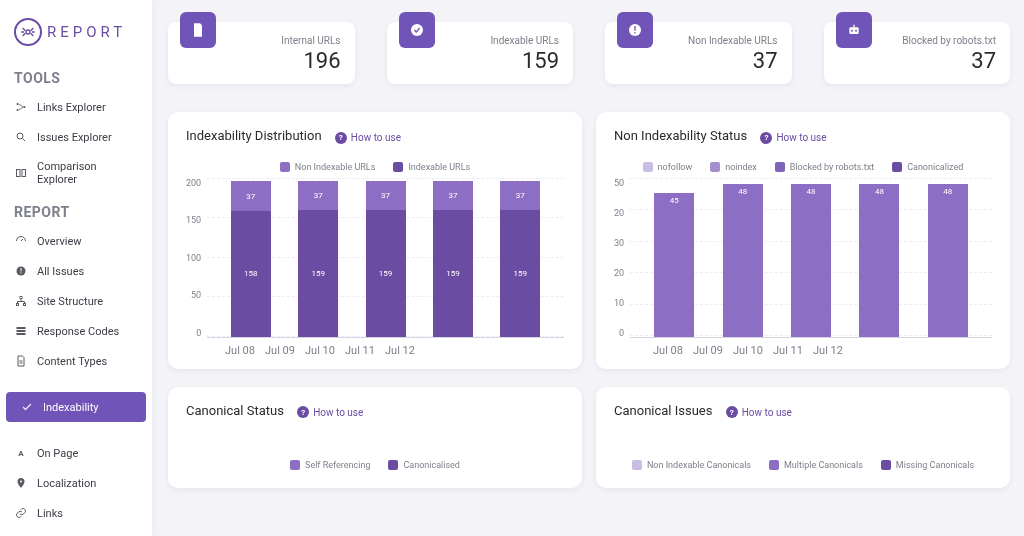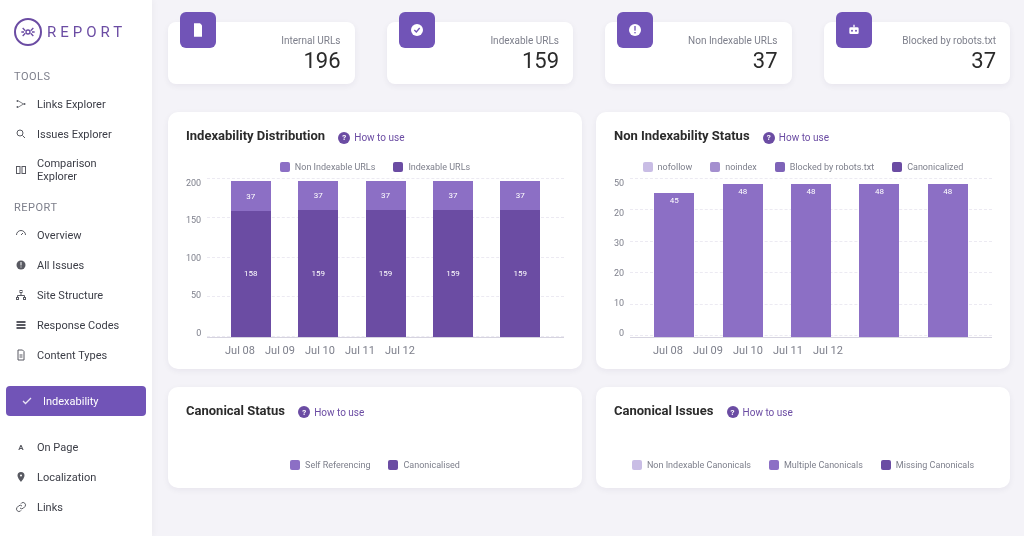--- a/index.html
+++ b/index.html
@@ -12,37 +12,37 @@
   --muted:#7d7f8b;
 }
 *{box-sizing:border-box;font-family:-apple-system,BlinkMacSystemFont,"Segoe UI",Roboto,Arial,sans-serif}
 html,body{margin:0;height:100%;background:var(--bg);color:var(--text);font-size:13px}
 .app{display:flex;min-height:100vh}
 
 .sidebar{width:152px;background:var(--white);padding:14px 0 0 0;flex:0 0 152px;box-shadow:2px 0 6px rgba(0,0,0,.03)}
 .logo{display:flex;align-items:center;gap:5px;padding:4px 14px 14px}
 .logo-mark{width:28px;height:28px;border:2px solid var(--purple);border-radius:50%;display:flex;align-items:center;justify-content:center;color:var(--purple)}
 .logo-text{font-size:15px;letter-spacing:4px;color:var(--purple);font-weight:400}
-.sec-label{font-size:11px;color:var(--muted);font-weight:400;letter-spacing:.5px;padding:10px 14px 6px}
+.sec-label{font-size:14px;color:var(--muted);font-weight:700;letter-spacing:.5px;padding:10px 14px 6px}
 .nav-item{display:flex;align-items:center;gap:9px;padding:8px 14px;font-size:11px;color:#3b3d46;cursor:pointer}
 .nav-item.active{background:var(--purple-bg);color:#fff;border-radius:4px;margin:16px 6px}
 .nav-item .ic{width:14px;height:14px;flex:0 0 14px;display:flex;align-items:center;justify-content:center;opacity:.85}
 .nav-item.active .ic{color:#fff}
 
 .main{flex:1;padding:22px 14px 0 16px;overflow:hidden}
 .cards{display:flex;gap:32px;margin-bottom:28px}
 .card{flex:1;background:var(--white);border-radius:8px;height:62px;position:relative;box-shadow:0 2px 6px rgba(30,20,60,.06);padding:10px 14px 8px 14px;display:flex;justify-content:space-between;align-items:center}
 .card .badge{position:absolute;left:12px;top:-10px;width:36px;height:36px;border-radius:6px;background:var(--purple-bg);color:#fff;display:flex;align-items:center;justify-content:center}
 .card .meta{margin-left:auto;text-align:right}
 .card .meta .lbl{font-size:10px;color:var(--muted);margin-bottom:2px}
 .card .meta .val{font-size:22px;font-weight:400;color:#2b2b2b}
 
 .row{display:flex;gap:14px;margin-bottom:18px}
 .panel{flex:1;background:var(--white);border-radius:10px;box-shadow:0 2px 6px rgba(30,20,60,.06);padding:16px 18px 12px}
-.panel h3{margin:0;font-size:13px;font-weight:700;display:inline-block}
+.panel h3{margin:0;font-size:13px;font-weight:400;display:inline-block}
 .htu{display:inline-flex;align-items:center;gap:4px;margin-left:10px;color:var(--purple);font-size:10px}
 .htu .q{width:12px;height:12px;border-radius:50%;background:var(--purple);color:#fff;display:inline-flex;align-items:center;justify-content:center;font-size:8px;font-weight:700}
 .legend{display:flex;gap:18px;justify-content:center;margin:18px 0 6px;font-size:9px;color:var(--muted)}
 .legend span{display:inline-flex;align-items:center;gap:5px}
 .legend i{width:10px;height:10px;border-radius:2px;display:inline-block}
 
 .chart{display:flex;align-items:stretch;height:160px;margin-top:6px}
 .yaxis{display:flex;flex-direction:column;justify-content:space-between;font-size:9px;color:var(--muted);text-align:right;padding-right:6px}
 .plot{flex:1;position:relative;border-bottom:1px solid #d6d4e0}
 .bars{position:absolute;inset:0;display:flex;align-items:flex-end;justify-content:space-around;padding:0 10px}

